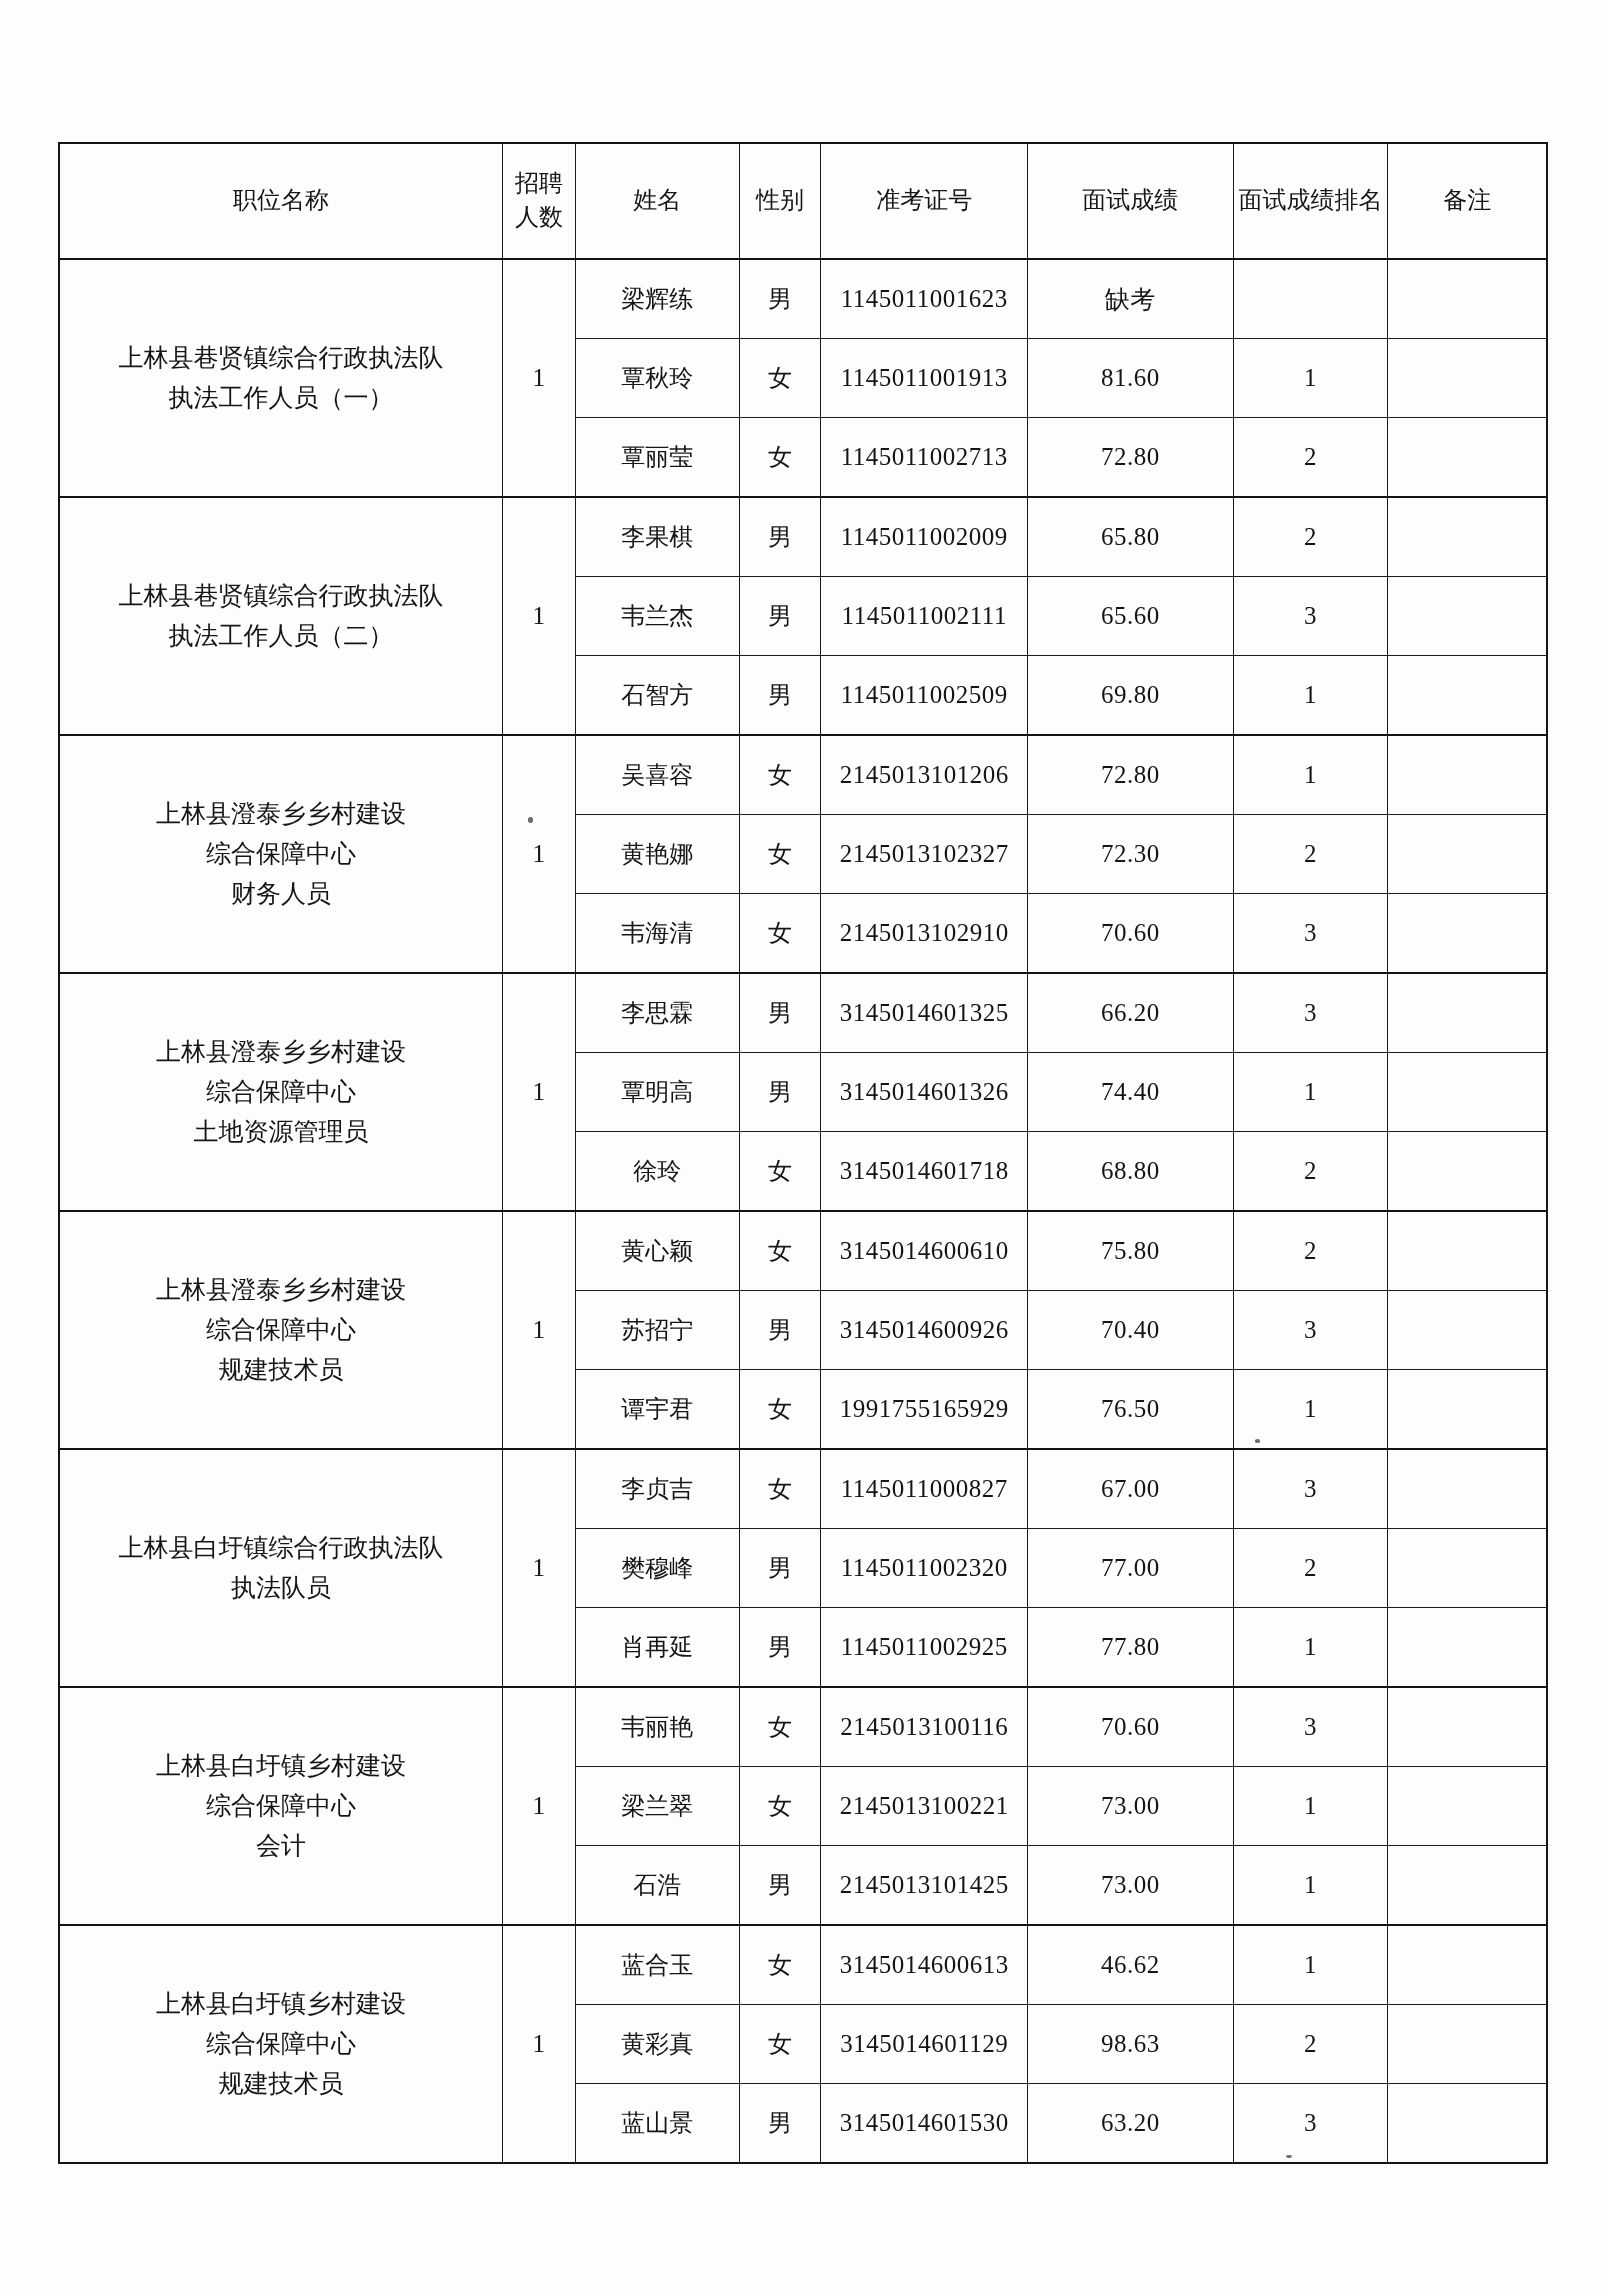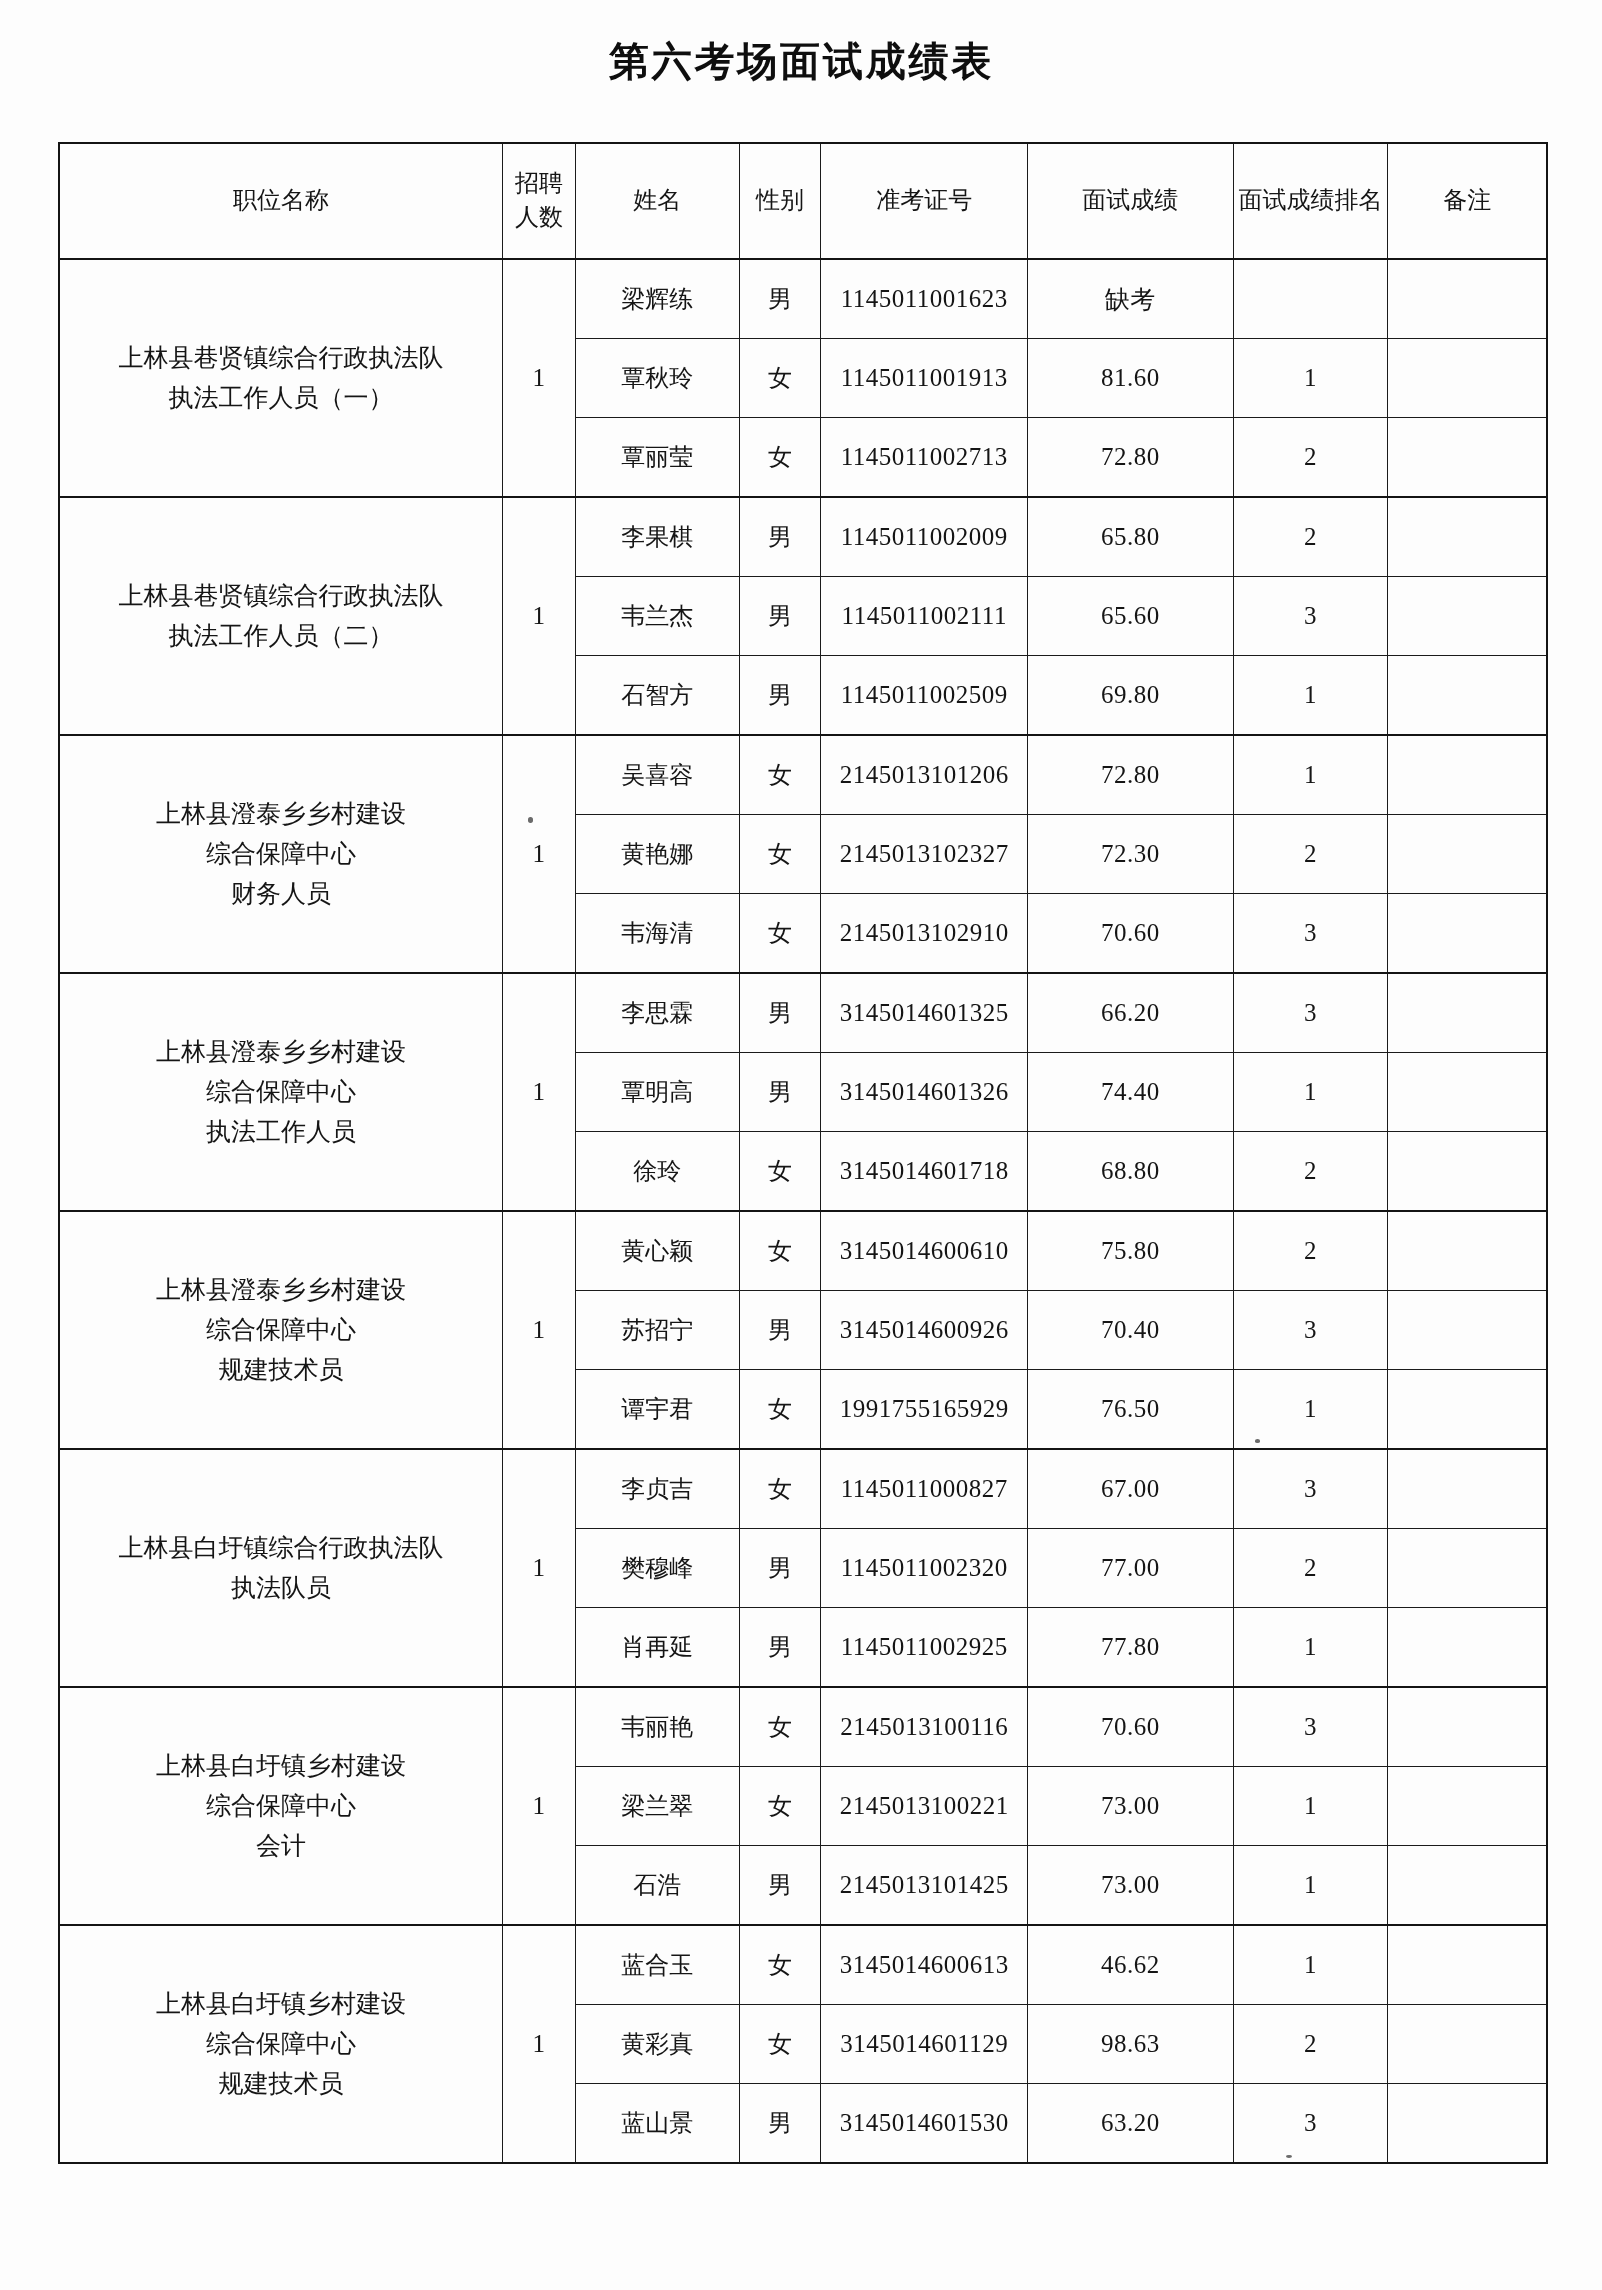--- a/index.html
+++ b/index.html
@@ -66,21 +66,20 @@
     position: absolute;
     background: #3a3a3a;
     border-radius: 50%;
     opacity: 0.75;
   }
 </style>
 </head>
 <body>
 
 <div class="page">
-  <div class="title">第六考场面试成绩表</div>
 
   <table class="score">
     <colgroup>
       <col style="width:29.8%">
       <col style="width:4.9%">
       <col style="width:11.0%">
       <col style="width:5.5%">
       <col style="width:13.9%">
       <col style="width:13.8%">
       <col style="width:10.4%">
@@ -184,21 +183,21 @@
           <td>女</td>
           <td class="num">2145013102910</td>
           <td class="num">70.60</td>
           <td class="num">3</td>
           <td></td>
         </tr>
         <tr class="group-first">
           <td class="pos" rowspan="3">
             <div>上林县澄泰乡乡村建设</div>
             <div>综合保障中心</div>
-            <div>执法工作人员</div>
+            <div>土地资源管理员</div>
           </td>
           <td class="num" rowspan="3">1</td>
           <td>李思霖</td>
           <td>男</td>
           <td class="num">3145014601325</td>
           <td class="num">66.20</td>
           <td class="num">3</td>
           <td></td>
         </tr>
         <tr>

